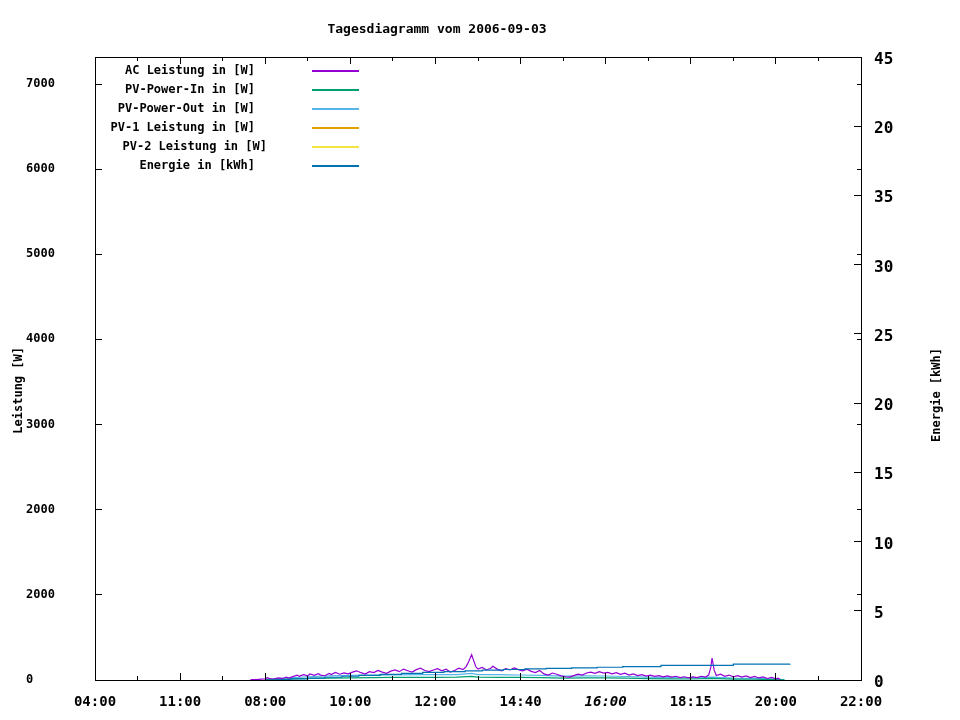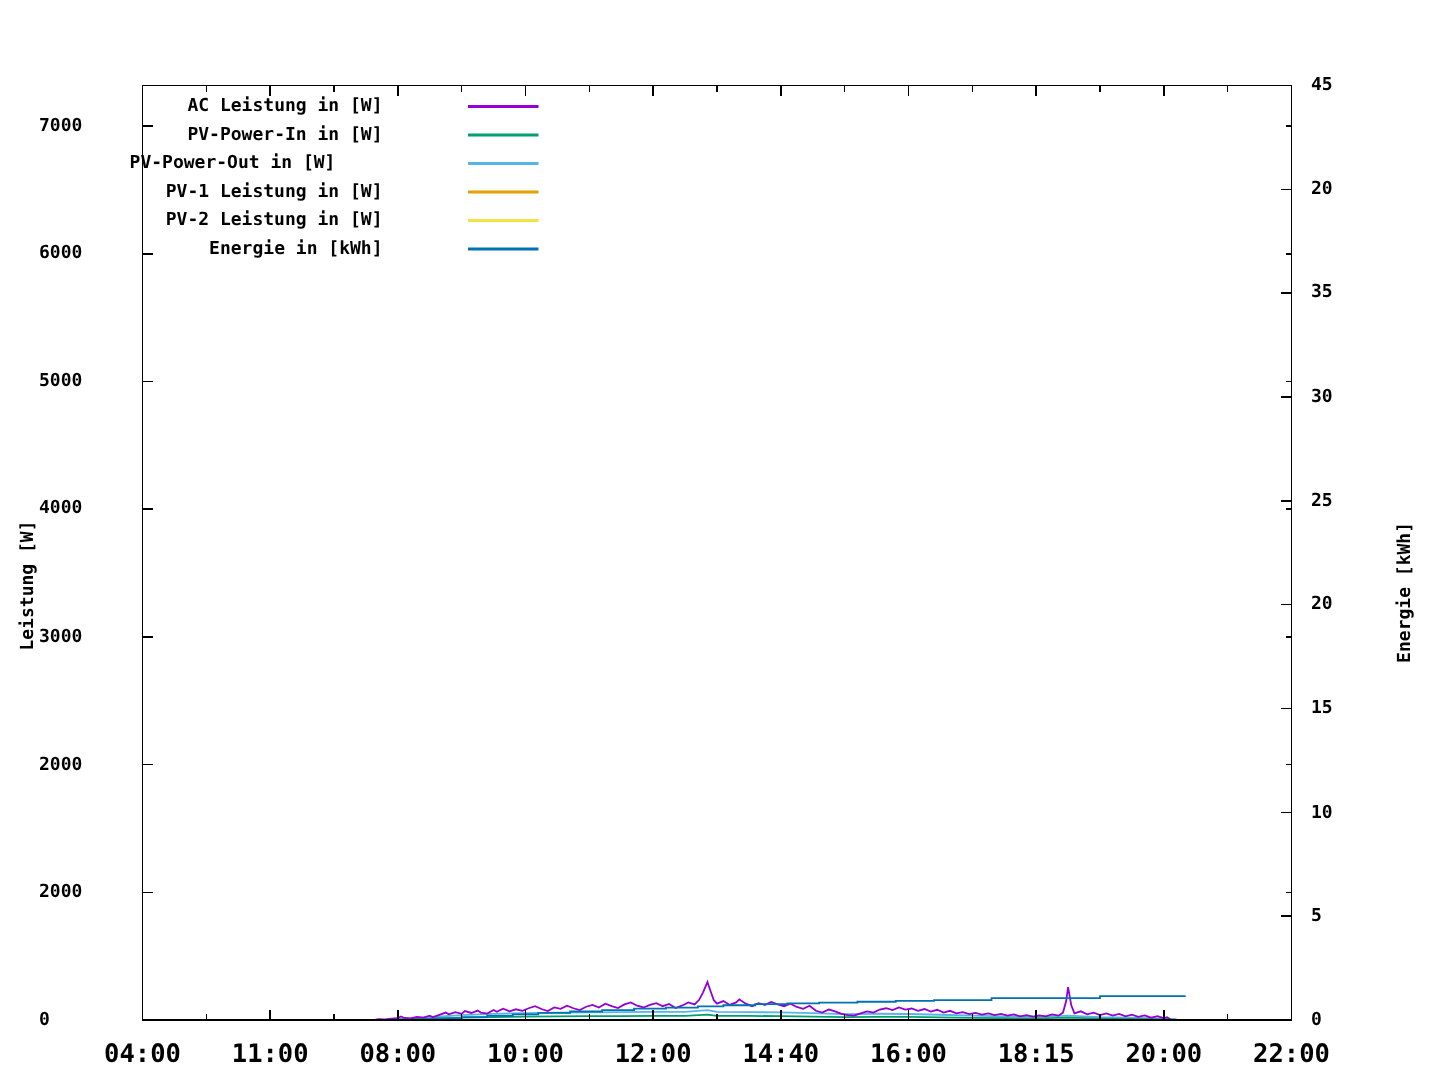--- a/index.html
+++ b/index.html
@@ -1,31 +1,32 @@
 <!DOCTYPE html>
 <html><head>
 <meta charset="utf-8">
 <style>
   html,body{margin:0;padding:0;background:#ffffff;}
   #canvas{position:relative;width:960px;height:720px;background:#fff;
           font-family:"DejaVu Sans Mono","Liberation Mono",monospace;font-weight:bold;color:#000;overflow:hidden;}
   .abs{position:absolute;}
   #plot-svg{position:absolute;left:0;top:0;}
   .chart-title{font-size:13px;white-space:nowrap;transform:translateX(-50%);}
-  .tickx{font-size:17px;white-space:nowrap;transform:translateX(-50%);}
+  .tickx{font-size:14px;white-space:nowrap;transform:translateX(-50%);}
   .ticky-left{font-size:12px;width:62px;}
-  .ticky-right{font-size:12px;text-align:left;}
+  .ticky-right{font-size:16px;text-align:left;}
   .ylabel{font-size:12px;white-space:nowrap;writing-mode:vertical-rl;transform:rotate(180deg);}
   .legend-label{font-size:12px;text-align:right;white-space:nowrap;}
   .legend-line{height:2px;}
 </style>
 </head>
 <body>
 
 <div id="canvas">
+  <div class="abs chart-title" style="left:437px;top:21px;">Tagesdiagramm vom 2006-09-03</div>
 
   <div class="abs ylabel" style="left:11px;top:347px;">Leistung [W]</div>
   <div class="abs ylabel" style="left:929px;top:348px;">Energie [kWh]</div>
 
   <svg id="plot-svg" width="960" height="720">
       <path d="M265.22222222222223,679.4892047007379 L286.5,678.1270839027056 L307.77777777777777,676.7649631046734 L329.05555555555554,675.9136376059032 L350.33333333333337,675.4028423066411 L371.6111111111111,675.0623121071332 L392.8888888888889,674.8920470073791 L414.1666666666667,674.7217819076251 L435.44444444444446,674.6366493577481 L456.72222222222223,674.551516807871 L471.6166666666666,673.3596611095928 L478,674.551516807871 L499.27777777777777,674.7217819076251 L520.5555555555555,674.9771795572561 L541.8333333333333,675.4028423066411 L563.1111111111111,676.0839027056572 L584.3888888888889,675.8285050560262 L605.6666666666667,675.9987701557802 L626.9444444444445,676.5095654550423 L648.2222222222222,677.1054933041814 L669.5,677.5311560535665 L690.7777777777778,677.8716862530746 L712.0555555555555,677.1054933041814 L733.3333333333334,678.0419513528286 L754.6111111111111,678.3824815523367 L775.8888888888889,679.0635419513528 L784.4,679.6594698004919" fill="none" stroke="#56b4e9" stroke-width="1.2"></path>
       <path d="M265.22222222222223,679.744602350369 L286.5,679.0635419513528 L307.77777777777777,678.4676141022137 L329.05555555555554,678.0419513528286 L350.33333333333337,677.7865537031976 L371.6111111111111,677.6162886034435 L392.8888888888889,677.4460235036895 L414.1666666666667,677.3608909538125 L435.44444444444446,677.2757584039355 L456.72222222222223,677.1906258540585 L471.6166666666666,676.4244329051653 L478,677.1906258540585 L499.27777777777777,677.2757584039355 L520.5555555555555,677.4460235036895 L541.8333333333333,677.7014211533206 L563.1111111111111,678.0419513528286 L584.3888888888889,677.8716862530746 L605.6666666666667,677.9568188029516 L626.9444444444445,678.2122164525827 L648.2222222222222,678.5527466520907 L669.5,678.8081443017218 L690.7777777777778,678.9784094014758 L712.0555555555555,678.4676141022137 L733.3333333333334,679.0635419513528 L754.6111111111111,679.2338070511069 L775.8888888888889,679.5743372506149 L784.4,679.829734900246" fill="none" stroke="#009e73" stroke-width="1.2"></path>
       <path d="M250.32777777777778,679.829734900246 L252.45555555555558,679.4892047007379 L256.7111111111111,679.6594698004919 L260.9666666666667,679.1486745012298 L265.22222222222223,678.8081443017218 L267.35,677.6162886034435 L269.47777777777776,678.6378792019677 L273.7333333333333,678.9784094014758 L277.98888888888894,677.9568188029516 L282.2444444444444,678.4676141022137 L286.5,677.1054933041814 L288.62777777777785,678.1270839027056 L292.8833333333333,676.5946980049193 L297.1388888888889,675.0623121071332 L299.2666666666667,676.2541678054113 L303.52222222222224,674.7217819076251 L307.77777777777777,675.9136376059032 L309.90555555555557,674.040721508609 L314.16111111111115,675.3177097567641 L318.41666666666663,673.7001913091009 L320.5444444444445,675.0623121071332 L324.80000000000007,675.7433725061492 L329.05555555555554,673.3596611095928 L331.18333333333334,674.551516807871 L335.4388888888889,672.5083356108227 L339.69444444444446,674.210986608363 L343.94999999999993,672.8488658103307 L348.2055555555555,673.8704564088549 L352.4611111111111,672.1678054113146 L356.7166666666667,670.8056846132823 L360.97222222222223,672.6786007105767 L365.22777777777776,674.040721508609 L369.48333333333335,671.6570101120525 L373.7388888888889,672.5083356108227 L377.99444444444447,670.4651544137743 L382.25,672.1678054113146 L386.50555555555553,673.3596611095928 L390.7611111111111,671.1462148127904 L395.01666666666665,669.9543591145122 L399.27222222222224,671.6570101120525 L403.52777777777777,669.103033615742 L407.7833333333333,670.8056846132823 L412.0388888888889,671.9975403115606 L416.2944444444445,669.6138289150041 L420.55,668.2517081169718 L424.80555555555554,670.4651544137743 L429.0611111111111,671.6570101120525 L433.31666666666666,669.9543591145122 L437.57222222222225,668.7625034162339 L441.8277777777778,670.8056846132823 L446.0833333333333,669.273298715496 L450.33888888888885,671.9975403115606 L454.59444444444443,670.4651544137743 L458.85,668.2517081169718 L463.1055555555556,669.6138289150041 L466.08444444444444,666.5490571194315 L468.6377777777777,661.6965017764417 L471.6166666666666,654.6305001366494 L473.74444444444447,660.8451762776715 L475.8722222222222,666.8044547690625 L478,669.103033615742 L482.25555555555553,667.4003826182017 L486.5111111111111,669.9543591145122 L490.76666666666665,668.2517081169718 L492.8944444444444,666.2085269199234 L497.15,669.103033615742 L501.40555555555557,670.8056846132823 L505.66111111111115,668.7625034162339 L509.9166666666667,669.9543591145122 L514.1722222222222,667.9111779174638 L518.4277777777777,669.6138289150041 L522.6833333333334,670.8056846132823 L526.9388888888889,669.103033615742 L531.1944444444445,671.3164799125444 L535.45,672.5083356108227 L539.7055555555555,670.4651544137743 L543.9611111111111,673.8704564088549 L548.2166666666667,675.0623121071332 L552.4722222222222,673.0191309100848 L556.7277777777779,674.210986608363 L560.9833333333333,675.9136376059032 L565.2388888888889,676.7649631046734 L569.4944444444444,677.1054933041814 L573.75,675.5731074063951 L578.0055555555556,674.210986608363 L582.2611111111111,675.0623121071332 L586.5166666666667,673.0191309100848 L590.7722222222221,672.1678054113146 L595.0277777777778,673.3596611095928 L599.2833333333333,671.6570101120525 L603.5388888888888,673.0191309100848 L607.7944444444445,672.3380705110686 L612.05,673.8704564088549 L616.3055555555555,672.6786007105767 L620.5611111111111,674.381251708117 L624.8166666666666,673.1893960098388 L629.0722222222223,675.0623121071332 L633.3277777777778,673.8704564088549 L637.5833333333334,675.5731074063951 L641.838888888889,674.7217819076251 L646.0944444444444,676.0839027056572 L650.35,675.2325772068871 L654.6055555555555,676.4244329051653 L658.8611111111111,675.5731074063951 L663.1166666666667,676.7649631046734 L667.3722222222221,675.9136376059032 L671.6277777777779,677.1054933041814 L675.8833333333333,676.2541678054113 L680.1388888888889,677.6162886034435 L684.3944444444445,676.7649631046734 L688.65,677.7865537031976 L692.9055555555556,676.9352282044274 L697.161111111111,677.6162886034435 L701.4166666666666,676.2541678054113 L705.6722222222222,677.1054933041814 L708.6511111111112,675.0623121071332 L710.7788888888888,667.4003826182017 L712.0555555555555,658.03580213173 L714.1833333333334,670.2097567641432 L716.3111111111111,675.5731074063951 L720.5666666666666,674.210986608363 L724.8222222222223,676.2541678054113 L729.0777777777778,675.0623121071332 L733.3333333333334,676.7649631046734 L737.588888888889,675.5731074063951 L741.8444444444444,677.1054933041814 L746.1,675.9136376059032 L750.3555555555555,677.6162886034435 L754.6111111111111,676.4244329051653 L758.8666666666667,677.9568188029516 L763.1222222222221,676.9352282044274 L767.3777777777779,678.4676141022137 L771.6333333333333,677.4460235036895 L775.8888888888889,678.8081443017218 L778.0166666666668,678.1270839027056 L780.1444444444445,679.4892047007379" fill="none" stroke="#9400d3" stroke-width="1.2"></path>
       <path d="M265.22222222222223,680 L277.98888888888894,680 L277.98888888888894,679.5846666666666 L290.7555555555556,679.5846666666666 L290.7555555555556,678.8924444444444 L307.77777777777777,678.8924444444444 L307.77777777777777,678.0617777777778 L324.80000000000007,678.0617777777778 L324.80000000000007,677.2311111111111 L341.8222222222222,677.2311111111111 L341.8222222222222,676.262 L358.84444444444443,676.262 L358.84444444444443,675.2928888888889 L380.1222222222222,675.2928888888889 L380.1222222222222,674.3237777777778 L401.4,674.3237777777778 L401.4,673.3546666666666 L422.67777777777775,673.3546666666666 L422.67777777777775,672.3855555555556 L443.9555555555555,672.3855555555556 L443.9555555555555,671.6933333333334 L465.23333333333335,671.6933333333334 L465.23333333333335,670.8626666666667 L482.25555555555553,670.8626666666667 L482.25555555555553,670.1704444444445 L503.5333333333333,670.1704444444445 L503.5333333333333,669.4782222222223 L524.8111111111111,669.4782222222223 L524.8111111111111,668.9244444444445 L546.0888888888888,668.9244444444445 L546.0888888888888,668.3706666666667 L571.6222222222221,668.3706666666667 L571.6222222222221,667.8168888888889 L597.1555555555556,667.8168888888889 L597.1555555555556,667.2631111111111 L622.6888888888889,667.2631111111111 L622.6888888888889,666.7093333333333 L660.9888888888889,666.7093333333333 L660.9888888888889,665.4633333333334 L733.3333333333334,665.4633333333334 L733.3333333333334,664.0788888888889 L789.9322222222222,664.0788888888889 L789.9322222222222,663.6635555555556" fill="none" stroke="#0072b2" stroke-width="1.2"></path>
       <rect x="95" y="57" width="766" height="623" fill="none" stroke="#000" stroke-width="1" shape-rendering="crispEdges"></rect>
@@ -94,21 +95,21 @@
       <line x1="861" y1="84.07215086089093" x2="857" y2="84.07215086089093" stroke="#000" stroke-width="1" shape-rendering="crispEdges"></line>
     </svg>
 
   <div id="ticklabels">
       <div class="abs tickx" style="left:95px;top:693px;">04:00</div>
       <div class="abs tickx" style="left:180.11111111111111px;top:693px;">11:00</div>
       <div class="abs tickx" style="left:265.22222222222223px;top:693px;">08:00</div>
       <div class="abs tickx" style="left:350.33333333333337px;top:693px;">10:00</div>
       <div class="abs tickx" style="left:435.44444444444446px;top:693px;">12:00</div>
       <div class="abs tickx" style="left:520.5555555555555px;top:693px;">14:40</div>
-      <div class="abs tickx" style="left:605.6666666666667px;top:693px;">16:00</div>
+      <div class="abs tickx" style="left:605.6666666666667px;top:693px;font-style:italic;">16:00</div>
       <div class="abs tickx" style="left:690.7777777777778px;top:693px;">18:15</div>
       <div class="abs tickx" style="left:775.8888888888889px;top:693px;">20:00</div>
       <div class="abs tickx" style="left:861px;top:693px;">22:00</div>
       <div class="abs ticky-left" style="left:26px;top:672px;">0</div>
       <div class="abs ticky-left" style="left:26px;top:586.8674501229845px;">2000</div>
       <div class="abs ticky-left" style="left:26px;top:501.73490024596884px;">2000</div>
       <div class="abs ticky-left" style="left:26px;top:416.60235036895324px;">3000</div>
       <div class="abs ticky-left" style="left:26px;top:331.4698004919377px;">4000</div>
       <div class="abs ticky-left" style="left:26px;top:246.33725061492208px;">5000</div>
       <div class="abs ticky-left" style="left:26px;top:161.20470073790653px;">6000</div>
@@ -127,29 +128,29 @@
   <div id="legend">
       <div>
         <div class="abs legend-label" style="left:55px;top:63px;width:200px;">AC Leistung in [W]</div>
         <div class="abs legend-line" style="left:312px;top:70px;width:47px;background:#9400d3;"></div>
       </div>
       <div>
         <div class="abs legend-label" style="left:55px;top:82px;width:200px;">PV-Power-In in [W]</div>
         <div class="abs legend-line" style="left:312px;top:89px;width:47px;background:#009e73;"></div>
       </div>
       <div>
-        <div class="abs legend-label" style="left:55px;top:101px;width:200px;text-align:center;">PV-Power-Out in [W]</div>
+        <div class="abs legend-label" style="left:55px;top:101px;width:200px;">PV-Power-Out in [W]</div>
         <div class="abs legend-line" style="left:312px;top:108px;width:47px;background:#56b4e9;"></div>
       </div>
       <div>
         <div class="abs legend-label" style="left:55px;top:120px;width:200px;">PV-1 Leistung in [W]</div>
         <div class="abs legend-line" style="left:312px;top:127px;width:47px;background:#e69f00;"></div>
       </div>
       <div>
-        <div class="abs legend-label" style="left:55px;top:139px;width:200px;text-align:right;">PV-2 Leistung in [W]</div>
+        <div class="abs legend-label" style="left:67px;top:139px;width:200px;text-align:right;">PV-2 Leistung in [W]</div>
         <div class="abs legend-line" style="left:312px;top:146px;width:47px;background:#f0e442;"></div>
       </div>
       <div>
         <div class="abs legend-label" style="left:55px;top:158px;width:200px;">Energie in [kWh]</div>
         <div class="abs legend-line" style="left:312px;top:165px;width:47px;background:#0072b2;"></div>
       </div>
     </div>
 </div>
 
 </body></html>

